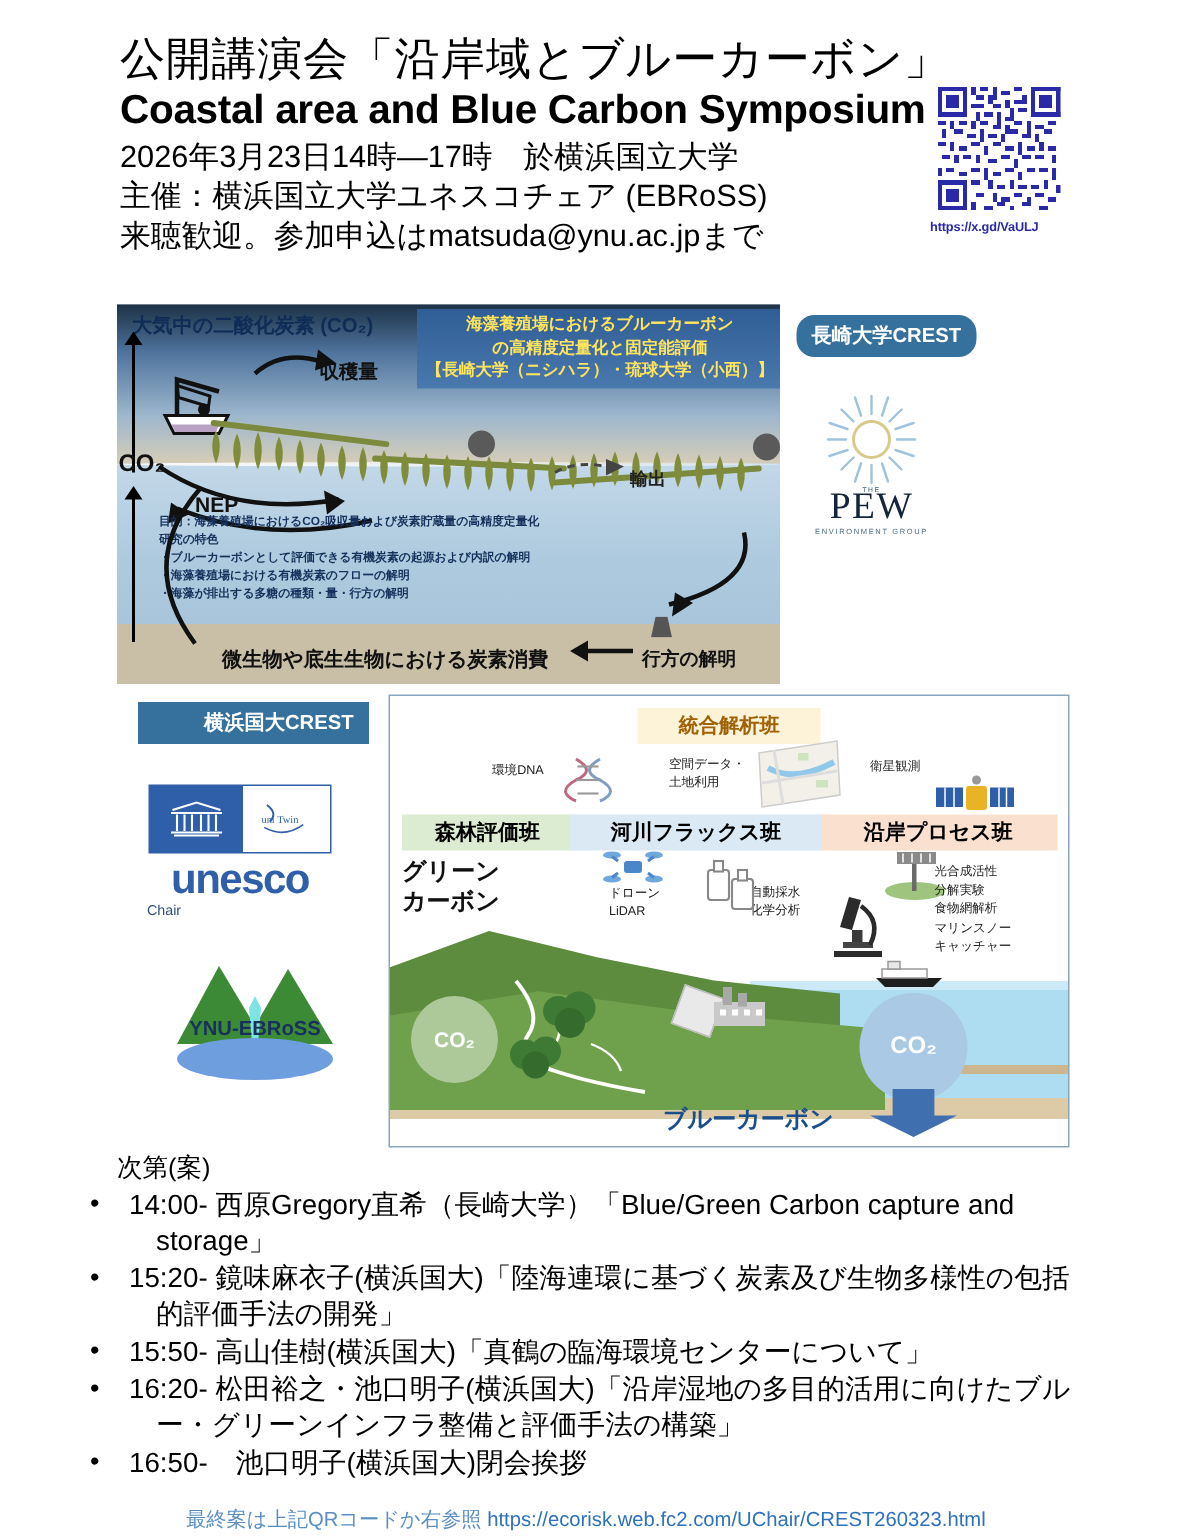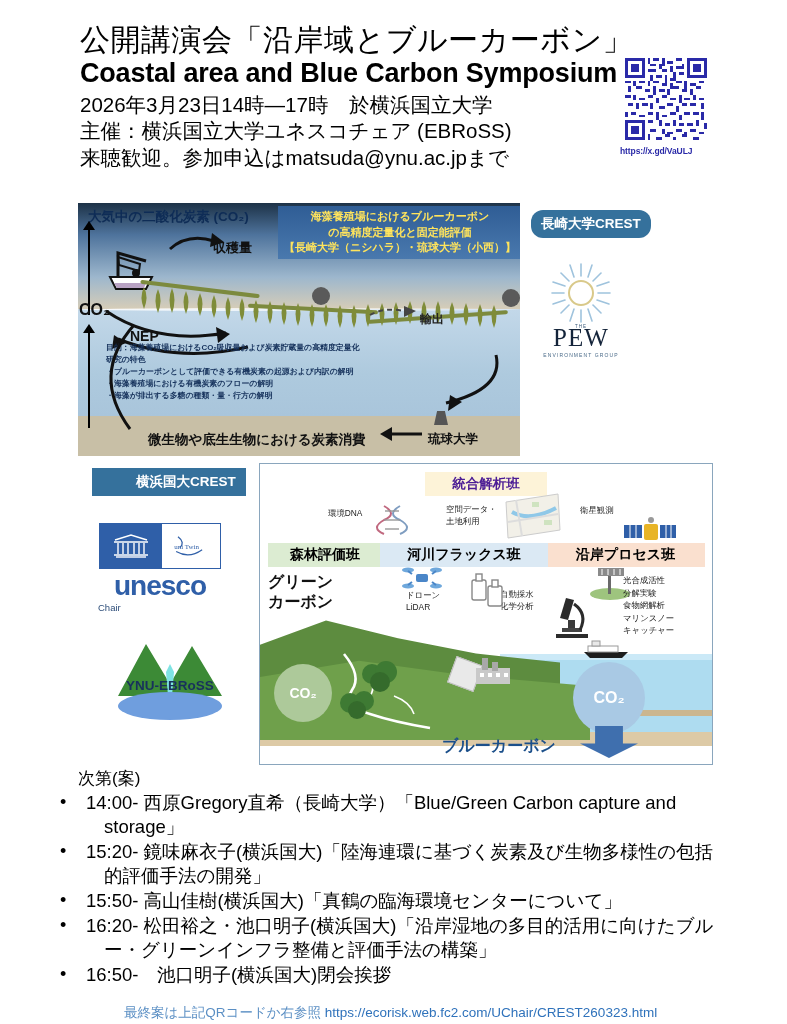--- a/index.html
+++ b/index.html
@@ -80,21 +80,21 @@
   .unesco-word{font-size:28px;font-weight:bold;color:#2f5fa8;letter-spacing:-1px;line-height:1;margin-top:3px;}
   .unesco-chair{font-size:9.5px;color:#2f4f7a;text-align:left;margin-left:2px;margin-top:2px;}
   .ynu{position:absolute;left:100px;top:634px;width:140px;text-align:center;}
   .ynu-label{position:absolute;left:0;top:44px;width:140px;font-size:13.5px;font-weight:bold;
         color:#18315c;z-index:4;}
 
   
   .diag2{position:absolute;left:259px;top:463px;width:452px;height:300px;
         background:#fff;border:1px solid #8aa6bd;overflow:hidden;}
   .team-tag{position:absolute;font-weight:bold;text-align:center;white-space:nowrap;}
-  .tag-integ{left:165px;top:8px;width:110px;padding:3px 6px;background:#fdf3d8;font-size:13.5px;color:#4c1d95;}
+  .tag-integ{left:165px;top:8px;width:110px;padding:3px 6px;background:#fdf3d8;font-size:13.5px;color:#a16207;}
   .tag-forest{left:8px;top:79px;width:110px;padding:3px 2px;background:#dcecd2;font-size:14px;}
   .tag-river{left:120px;top:79px;width:164px;padding:3px 2px;background:#dbe9f4;font-size:14px;}
   .tag-coast{left:286px;top:79px;width:155px;padding:3px 2px;background:#fae0cf;font-size:14px;}
   .d2-small{position:absolute;font-size:8.4px;line-height:1.42;color:#222;white-space:nowrap;}
   .s-edna{left:68px;top:44px;}
   .s-spatial{left:186px;top:40px;}
   .s-sat{left:320px;top:41px;}
   .s-drone{left:146px;top:126px;}
   .s-auto{left:240px;top:125px;}
   .s-right{left:363px;top:110px;line-height:1.5;}
@@ -352,21 +352,21 @@
       <div class="ln">・ブルーカーボンとして評価できる有機炭素の起源および内訳の解明</div>
       <div class="ln">・海藻養殖場における有機炭素のフローの解明</div>
       <div class="ln">・海藻が排出する多糖の種類・量・行方の解明</div>
     </div>
 
     <div class="anchor" style="left:356px;top:208px;"></div>
     <svg style="position:absolute;left:340px;top:150px;width:90px;height:80px;" viewBox="0 0 90 80">
       <path d="M78 2 q8 34 -50 48" stroke="#111" stroke-width="3" fill="none"></path>
       <path d="M32 42 l-2 16 l14 -9 z" fill="#111"></path>
     </svg>
-    <div class="d1-label lbl-store">琉球大学</div>
+    <div class="d1-label lbl-store">行方の解明</div>
 
     <svg style="position:absolute;left:10px;top:120px;width:60px;height:112px;" viewBox="0 0 60 112">
       <path d="M46 2 q-44 50 -4 104" stroke="#111" stroke-width="3" fill="none"></path>
     </svg>
     <div class="d1-label lbl-consume">微生物や底生生物における炭素消費</div>
     <svg style="position:absolute;left:300px;top:222px;width:46px;height:18px;" viewBox="0 0 46 18">
       <path d="M44 9 L12 9" stroke="#111" stroke-width="3"></path>
       <path d="M14 2 l-12 7 l12 7 z" fill="#111"></path>
     </svg>
   </div>

